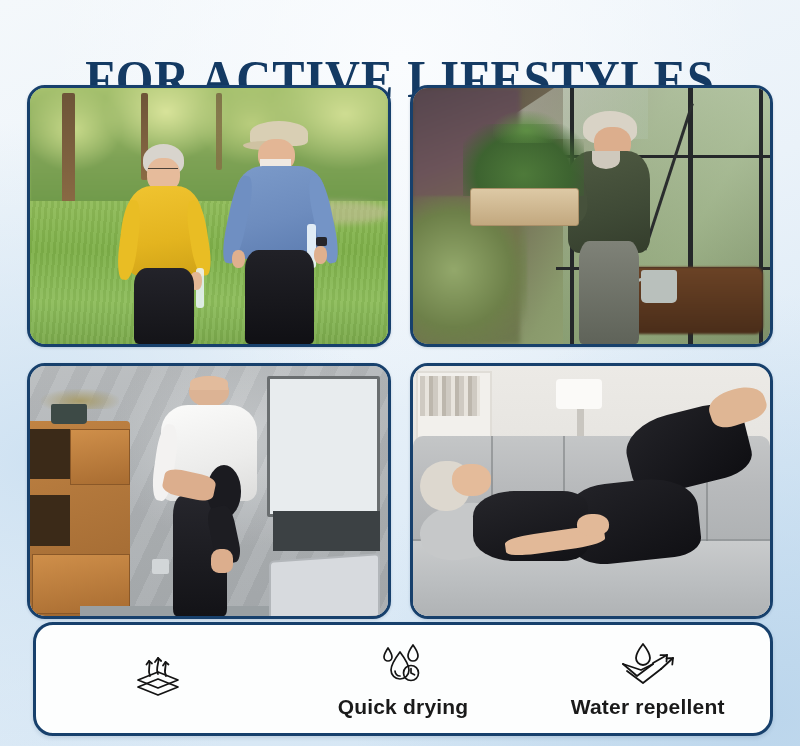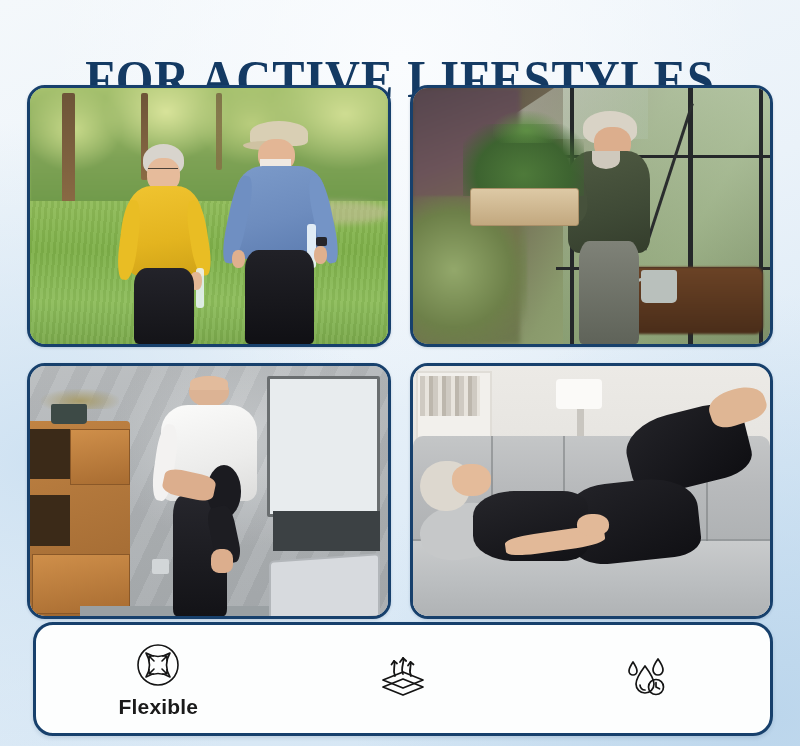--- a/index.html
+++ b/index.html
@@ -327,33 +327,20 @@
           <div class="w4-hand"></div>
           <div class="w4-hair"></div>
           <div class="w4-face"></div>
         </div>
       </div>
     </div>
   </div>
 
   <div class="features">
 
-    <div class="feature">
-      <div class="ficon">
-        <svg width="50" height="50" viewBox="0 0 50 50" fill="none" stroke="#141414" stroke-width="1.6" stroke-linecap="round" stroke-linejoin="round">
-          <circle cx="25" cy="25" r="20"></circle>
-          <path d="M13 13 Q25 20 37 13 Q30 25 37 37 Q25 30 13 37 Q20 25 13 13 Z"></path>
-          <path d="M21 21 L16 16 M16 16 L20.5 16 M16 16 L16 20.5"></path>
-          <path d="M29 21 L34 16 M34 16 L29.5 16 M34 16 L34 20.5"></path>
-          <path d="M21 29 L16 34 M16 34 L20.5 34 M16 34 L16 29.5"></path>
-          <path d="M29 29 L34 34 M34 34 L29.5 34 M34 34 L34 29.5"></path>
-        </svg>
-      </div>
-      <div class="flabel">Flexible</div>
-    </div>
 
     <div class="feature">
       <div class="ficon">
         <svg width="56" height="50" viewBox="0 0 56 50" fill="none" stroke="#141414" stroke-width="1.8" stroke-linecap="round" stroke-linejoin="round">
           <path d="M8 26 L28 18 L48 26 L28 34 Z"></path>
           <path d="M8 33 L28 25 L48 33 L28 41 Z"></path>
           <path d="M20 22 C17 16 21 12 19 7"></path>
           <path d="M19 7 L16.5 10.5 M19 7 L22 9.5"></path>
           <path d="M28 20 C25 13 30 9 28 4"></path>
           <path d="M28 4 L25 8 M28 4 L31.2 7"></path>
@@ -367,17 +354,33 @@
       <div class="ficon">
         <svg width="52" height="50" viewBox="0 0 52 50" fill="none" stroke="#141414" stroke-width="1.7" stroke-linecap="round" stroke-linejoin="round">
           <path d="M23 12 C23 12 14 24 14 30 A9 9 0 0 0 32 30 C32 24 23 12 23 12 Z"></path>
           <path d="M18 31 A5 5 0 0 0 23 36"></path>
           <path d="M11 8 C11 8 7 14 7 17 A4 4 0 0 0 15 17 C15 14 11 8 11 8 Z"></path>
           <path d="M36 5 C36 5 31 12 31 16 A5 5 0 0 0 41 16 C41 12 36 5 36 5 Z"></path>
           <circle cx="34" cy="33" r="7.5"></circle>
           <path d="M34 28.5 L34 33 L37.5 34.8"></path>
         </svg>
       </div>
-    </div>
-
+      <div class="flabel">Quick drying</div>
+    </div>
+
+    <div class="feature">
+      <div class="ficon">
+        <svg width="62" height="50" viewBox="0 0 62 50" fill="none" stroke="#141414" stroke-width="1.8" stroke-linecap="round" stroke-linejoin="round">
+          <path d="M26 4 C26 4 19 13 19 18 A7 7 0 0 0 33 18 C33 13 26 4 26 4 Z"></path>
+          <path d="M6 24 L24 30 L36 24"></path>
+          <path d="M6 24 L20 36 L36 24"></path>
+          <path d="M10 31 L26 43 L44 29"></path>
+          <path d="M36 23 L50 15"></path>
+          <path d="M50 15 L43.5 15.2 M50 15 L49.5 21.5"></path>
+          <path d="M44 29 L56 18"></path>
+          <path d="M56 18 L49.5 18.4 M56 18 L55.3 24.5"></path>
+        </svg>
+      </div>
+      <div class="flabel">Water repellent</div>
+    </div>
 
   </div>
 </div>
 
 </body></html>

